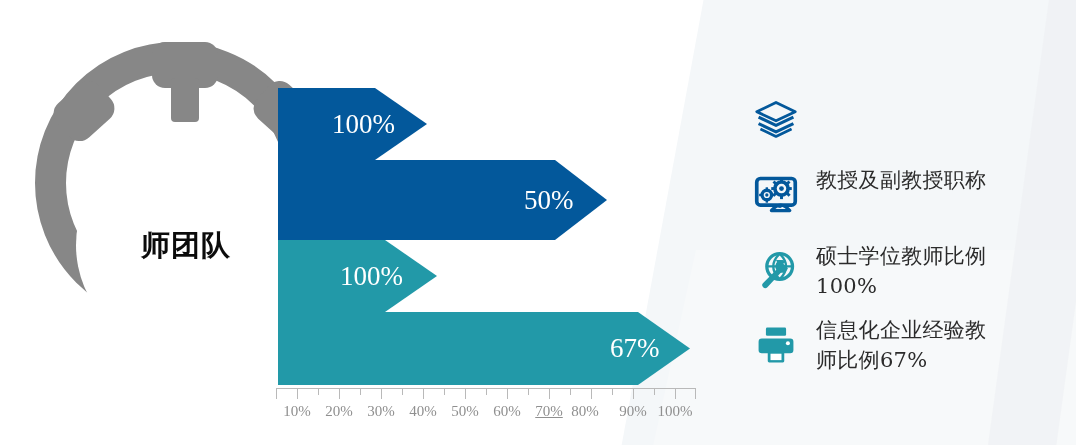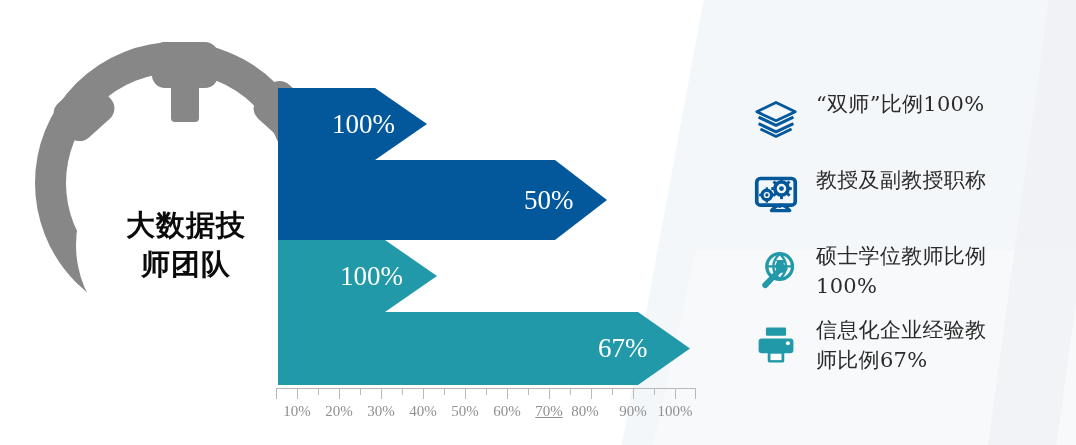--- a/index.html
+++ b/index.html
@@ -100,37 +100,36 @@
   <div class="bg-panel" id="bg-diag-streak"></div>
 
   <div id="stopwatch">
     <div class="sw-part" id="sw-crown"></div>
     <div class="sw-part" id="sw-neck"></div>
     <div class="sw-part" id="sw-lug-left"></div>
     <div class="sw-part" id="sw-lug-right"></div>
     <div id="sw-ring"></div>
     <div class="sw-part" id="sw-face"></div>
     <div id="sw-label">
-        <span>大数据技</span>
         <span>师团队</span>
       </div>
   </div>
 
   <div id="arrows">
       <div class="arrow" style="left: 278px; top: 88px; width: 149px; height: 72px; background: rgb(3, 88, 155); clip-path: polygon(0% 0%, 65.101% 0%, 100% 50%, 65.101% 100%, 0% 100%);">
         <span class="val" style="left: 54px;">100%</span>
       </div>
       <div class="arrow" style="left: 278px; top: 160px; width: 329px; height: 80px; background: rgb(3, 88, 155); clip-path: polygon(0% 0%, 84.195% 0%, 100% 50%, 84.195% 100%, 0% 100%);">
         <span class="val" style="left: 246px;">50%</span>
       </div>
       <div class="arrow" style="left: 278px; top: 240px; width: 159px; height: 72px; background: rgb(34, 153, 168); clip-path: polygon(0% 0%, 67.296% 0%, 100% 50%, 67.296% 100%, 0% 100%);">
         <span class="val" style="left: 62px;">100%</span>
       </div>
       <div class="arrow" style="left: 278px; top: 312px; width: 412px; height: 73px; background: rgb(34, 153, 168); clip-path: polygon(0% 0%, 87.379% 0%, 100% 50%, 87.379% 100%, 0% 100%);">
-        <span class="val" style="left: 320px; text-align: right;">67%</span>
+        <span class="val" style="left: 332px; text-align: right;">67%</span>
       </div>
     </div>
 
   <div id="axis">
     <div id="axis-line"></div>
     <div id="axis-cap-l"></div>
     <div id="axis-cap-r"></div>
   <div class="tick major" style="left: 21px;"></div>
       <div class="axis-label" style="left: 21px;">10%</div>
       <div class="tick major" style="left: 63px;"></div>
@@ -165,23 +164,20 @@
   <div id="legend">
       <div class="legend-row" style="top: 8px;">
         <div class="legend-icon">
           <svg width="44" height="44" viewBox="0 0 48 48" fill="#03589b" xmlns="http://www.w3.org/2000/svg">
             <path d="M24 6 L45 16 L24 26 L3 16 Z" fill="none" stroke="#03589b" stroke-width="3" stroke-linejoin="round"></path>
             <path d="M5 22 L24 31 L43 22" fill="none" stroke="#03589b" stroke-width="3.4" stroke-linejoin="round"></path>
             <path d="M5 29 L24 38 L43 29" fill="none" stroke="#03589b" stroke-width="3.4" stroke-linejoin="round"></path>
             <path d="M7 35 L24 43 L41 35" fill="none" stroke="#03589b" stroke-width="3" stroke-linejoin="round"></path>
           </svg>
         </div>
-        <div class="legend-text">
-          <span class="ln">“双师”比例100%</span>
-        </div>
       </div>
       <div class="legend-row" style="top: 84px;">
         <div class="legend-icon">
           <svg width="44" height="44" viewBox="0 0 48 48" fill="#03589b" xmlns="http://www.w3.org/2000/svg">
             <rect x="3" y="6" width="42" height="29" rx="4" fill="none" stroke="#03589b" stroke-width="4"></rect>
             <circle cx="30" cy="17" r="7.2" fill="none" stroke="#03589b" stroke-width="4"></circle>
             <circle cx="30" cy="17" r="2.6" fill="#03589b"></circle>
             <g fill="#03589b">
               <rect x="28.4" y="5.5" width="3.2" height="5"></rect>
               <rect x="28.4" y="23.5" width="3.2" height="5"></rect>

